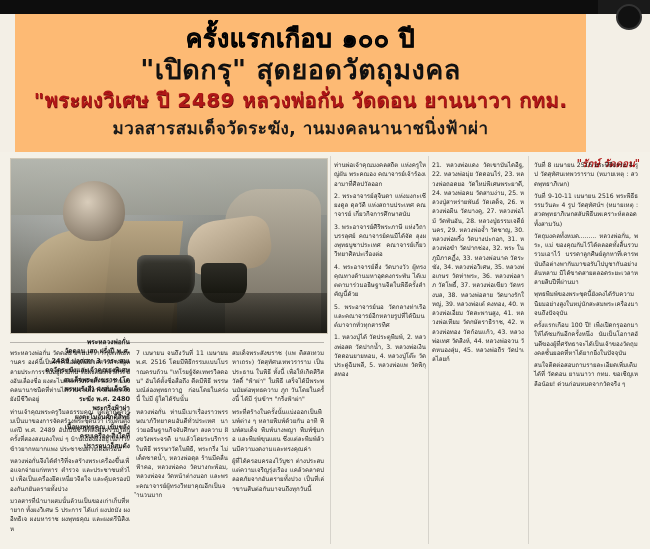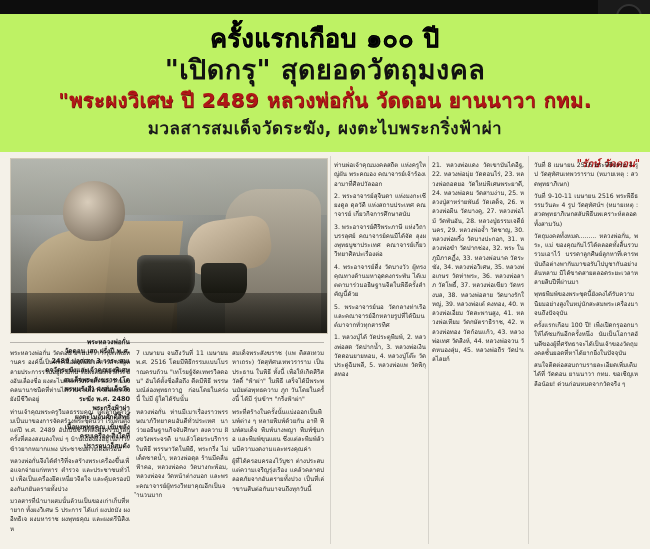--- a/index.html
+++ b/index.html
@@ -32,23 +32,23 @@
   .corner-circle {
     position: absolute; right: 8px; top: 4px;
     width: 26px; height: 26px;
     border-radius: 50%;
     background: #111;
     border: 2px solid #333;
   }
 
   
   .headline-area {
-    position: absolute; left: 0; top: 14px;
-    width: 650px; height: 140px;
-    background: #bef264;
+    position: absolute; left: 15px; top: 14px;
+    width: 571px; height: 140px;
+    background: #fdba74;
   }
   .hl {
     position: absolute;
     width: 100%;
     text-align: center;
     white-space: nowrap;
     font-family: "DejaVu Sans", sans-serif;
     font-weight: bold;
     letter-spacing: 0.5px;
   }
@@ -206,21 +206,21 @@
 
   <div class="top-bar">
     <div class="top-bar-right-notch"></div>
   </div>
   <div class="corner-circle"></div>
 
   <div class="headline-area">
     <div class="hl hl1">ครั้งแรกเกือบ ๑๐๐ ปี</div>
     <div class="hl hl2">"เปิดกรุ" สุดยอดวัตถุมงคล</div>
     <div class="hl hl3">"พระผงวิเศษ ปี 2489 หลวงพ่อกั่น วัดดอน ยานนาวา กทม.</div>
-    <div class="hl hl4">มวลสารสมเด็จวัดระฆัง, ผงตะไบพระกริ่งฟ้าผ่า</div>
+    <div class="hl hl4">มวลสารสมเด็จวัดระฆัง, านมงคลนานาชนิ่งฟ้าผ่า</div>
   </div>
 
   <div class="body-area">
 
     <div class="credit">"รักษ์ วัดดอน"</div>
 
     <div class="photo-wrap">
       <div class="photo">
         <div class="ph-wall"></div>
         <div class="ph-person2"></div>

